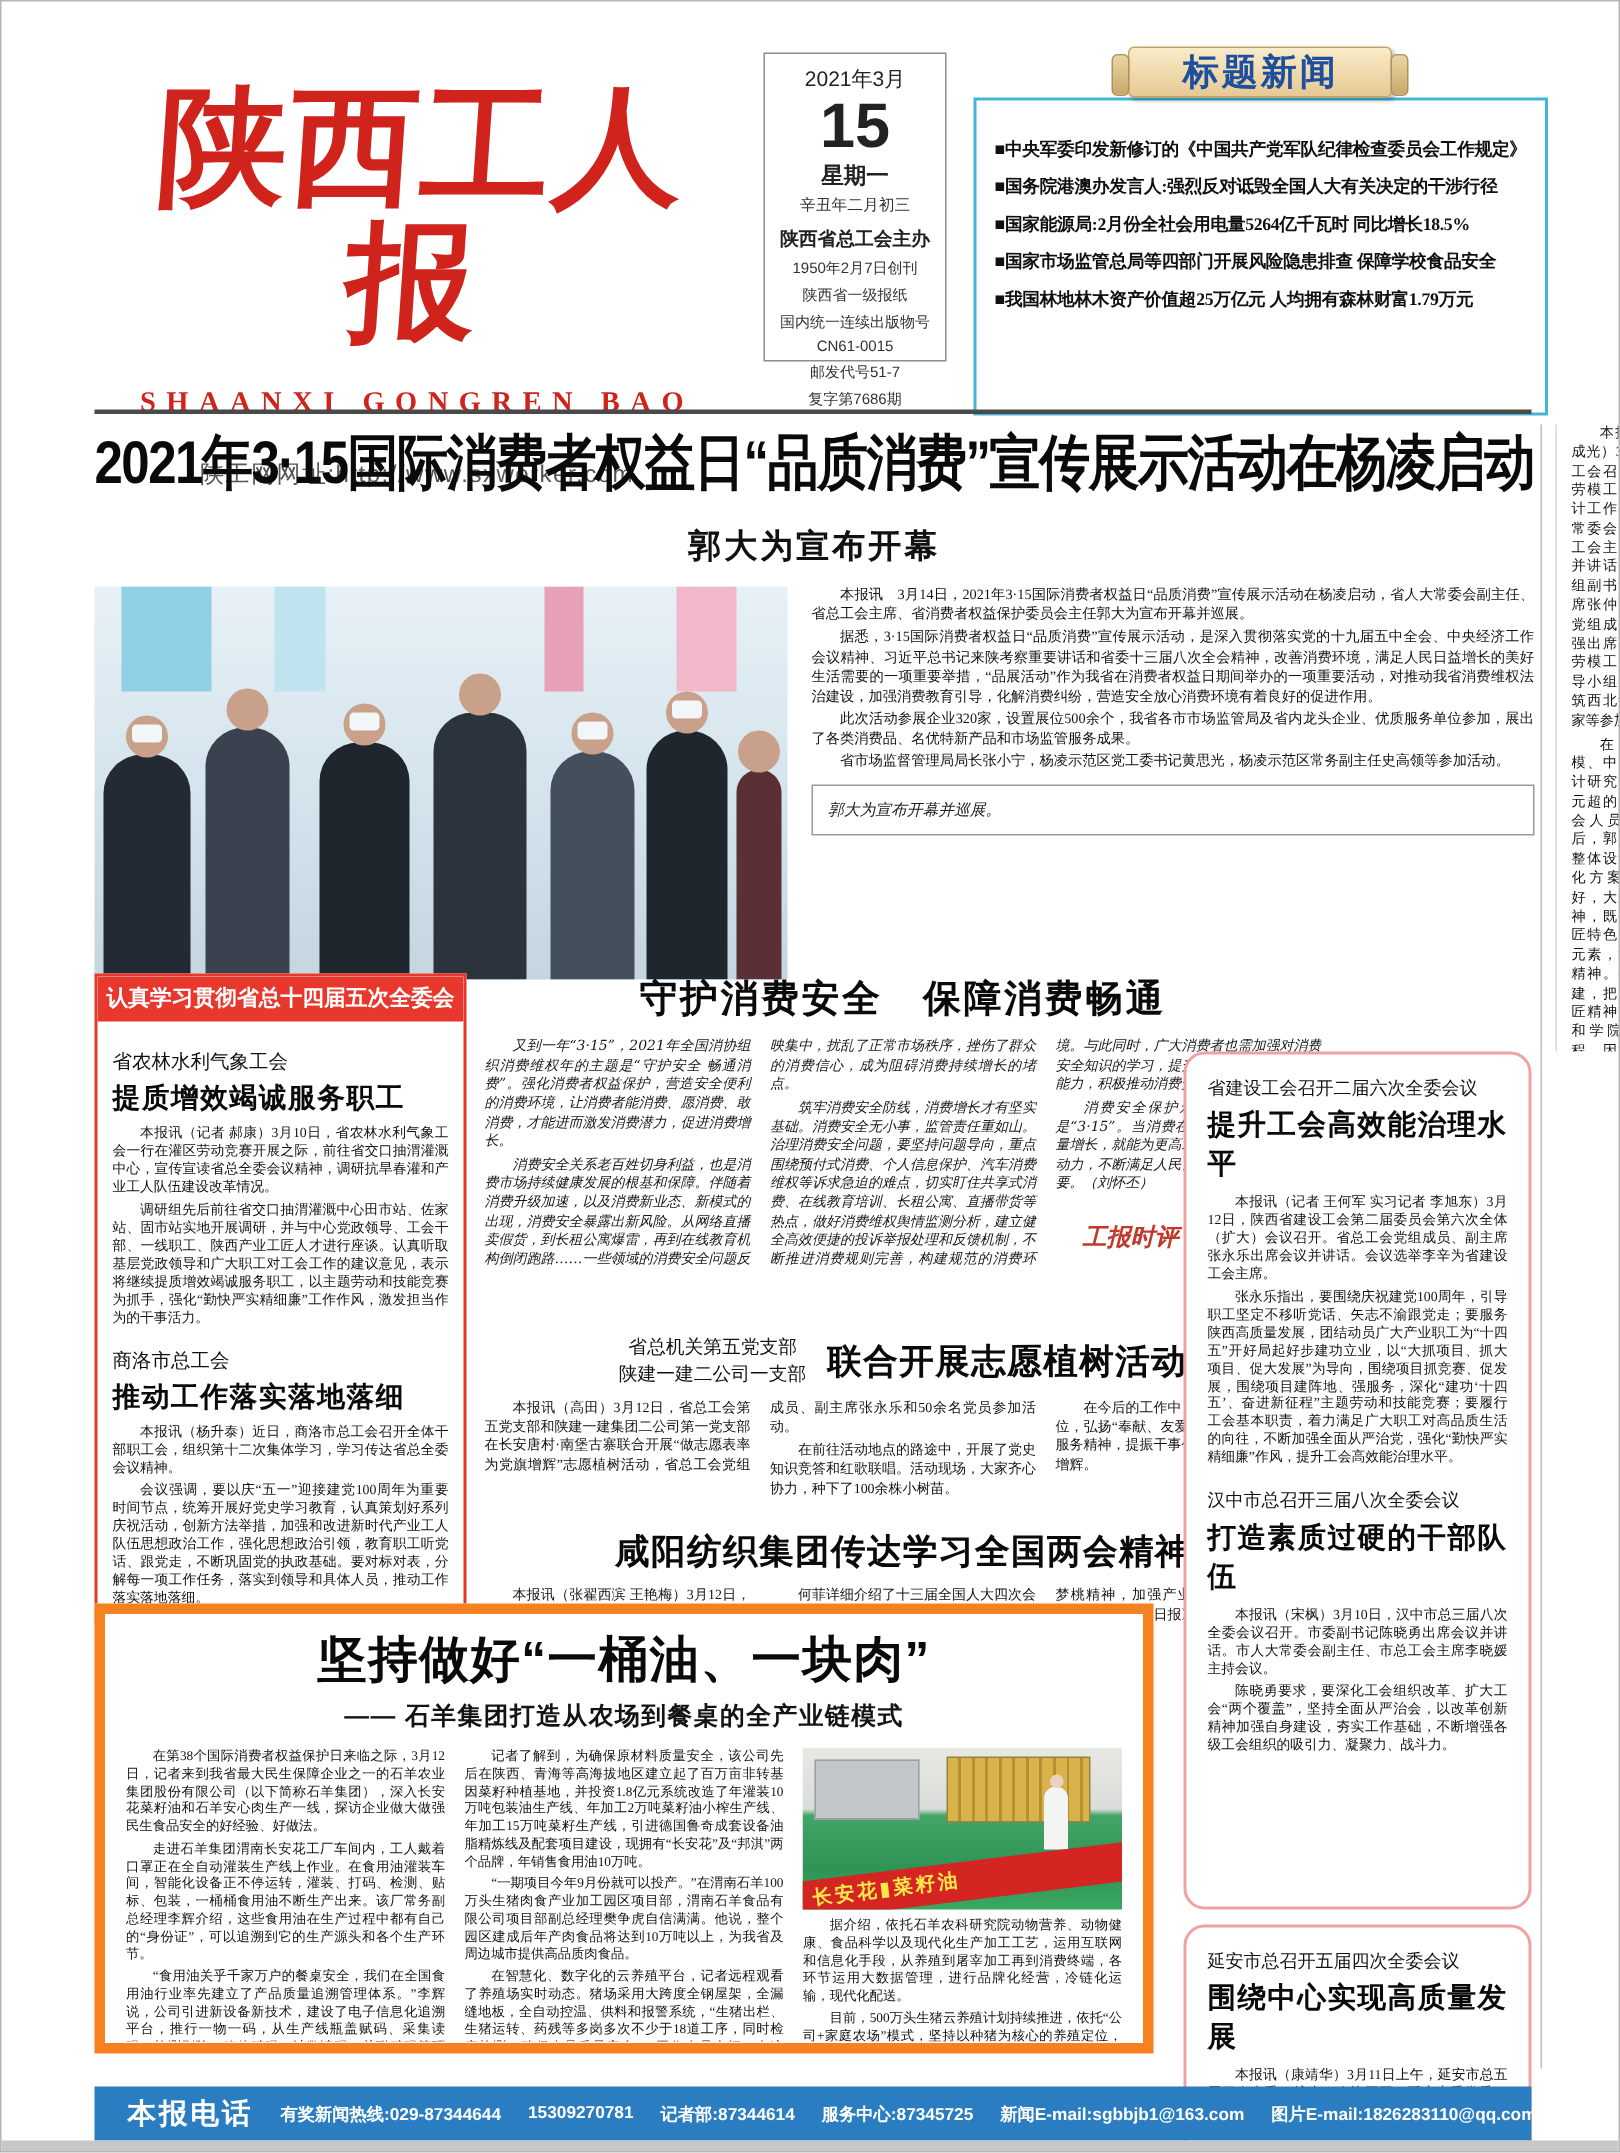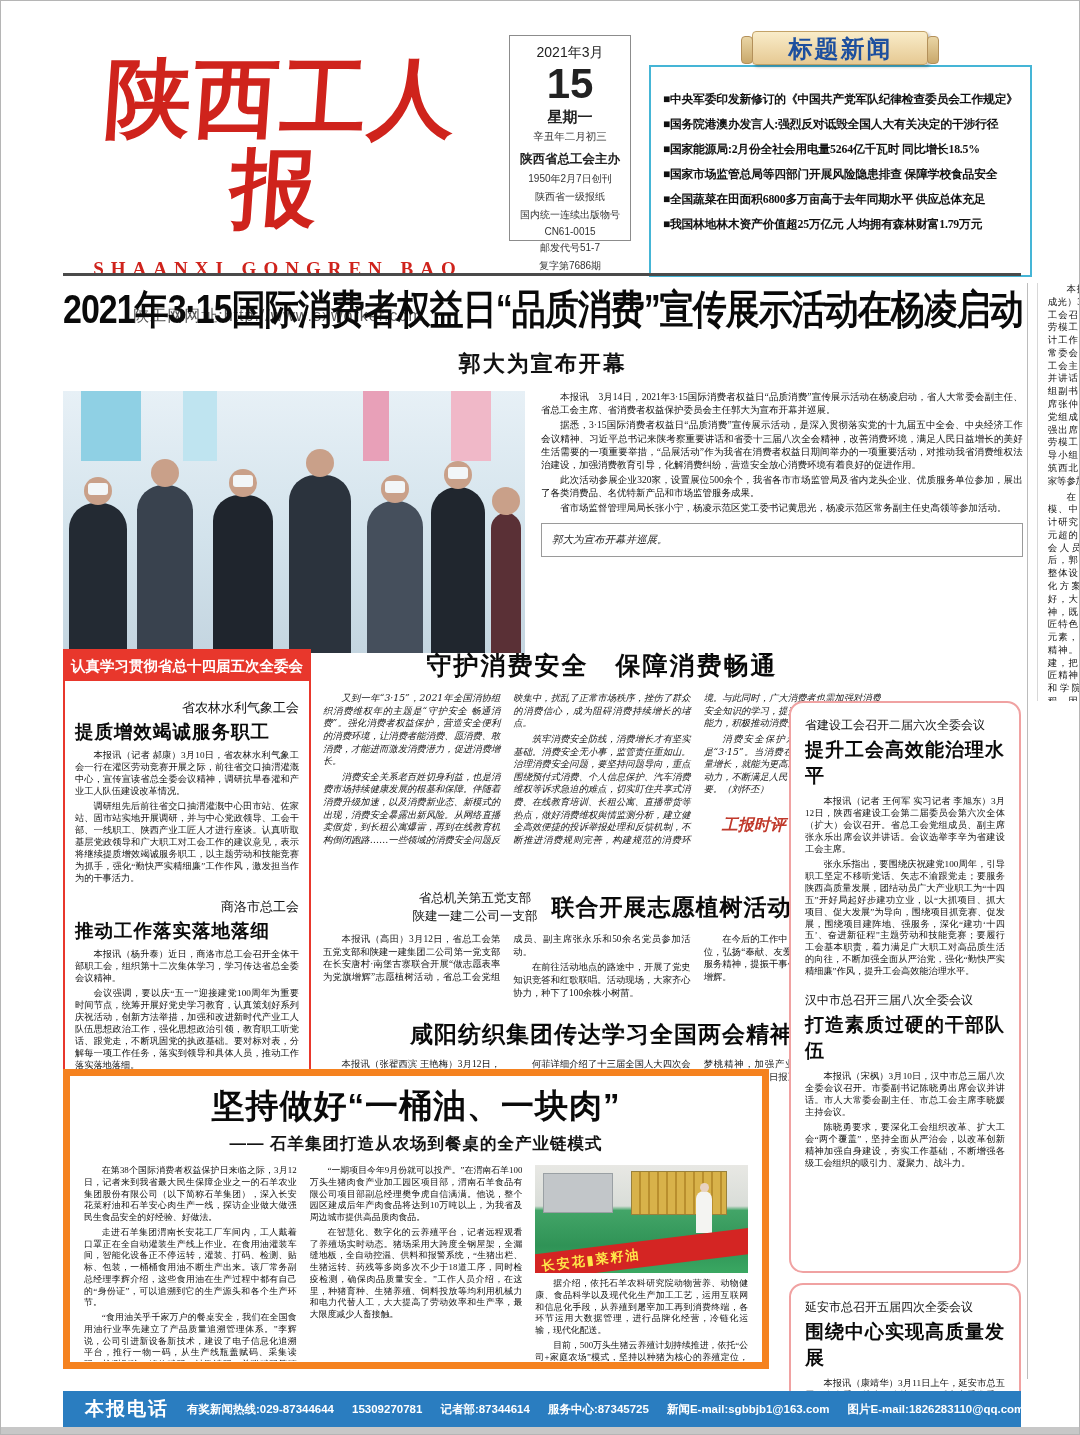--- a/index.html
+++ b/index.html
@@ -54,21 +54,21 @@
   .lead-textcol{flex:1;}
   .lead-textcol p{margin:0 0 2px 0;font-size:9.5px;line-height:1.38;text-align:justify;color:#111;font-family:"Liberation Serif",serif;text-indent:2em;}
   .caption-box{border:1px solid #9a9a9a;margin-top:8px;padding:9px 10px;font-size:10.5px;color:#222;font-family:"DejaVu Serif",serif;font-style:italic;}
   .nn-col{flex:0 0 104px;margin-left:14px;border-left:1px solid #d8d8d8;padding-left:10px;height:418px;overflow:hidden;}
   .nn-col p{margin:0 0 3px 0;font-size:9.4px;line-height:1.36;text-align:justify;color:#111;font-family:"Liberation Serif",serif;text-indent:2em;}
 
   
   .left-box{position:absolute;top:648px;left:62px;width:248px;height:434px;border:2px solid #e8372c;overflow:hidden;background:#fff;}
   .lb-banner{background:#e8372c;color:#fff;font-size:14.5px;font-weight:bold;text-align:center;line-height:30px;height:30px;letter-spacing:0;}
   .lb-inner{padding:10px 10px 0 10px;}
-  .lb-kicker{font-size:13px;color:#111;margin:8px 0 2px 0;text-align:right;}
+  .lb-kicker{font-size:13px;color:#111;margin:8px 0 2px 0;}
   .lb-headline{margin:0 0 6px 0;font-size:18.5px;font-weight:900;letter-spacing:1px;color:#0a0a0a;}
   .lb-inner p{margin:0 0 3px 0;font-size:9.2px;line-height:1.3;text-align:justify;font-family:"Liberation Serif",serif;color:#111;text-indent:2em;}
   .lb-art2{margin-top:14px;}
 
   
   .mid-center{position:absolute;top:644px;left:322px;width:558px;height:440px;overflow:hidden;}
   .editorial{position:relative;}
   .ed-headline{margin:4px 0 10px 0;text-align:center;font-size:25px;font-weight:900;letter-spacing:2px;color:#0a0a0a;}
   .ed-cols{height:186px;column-count:3;column-gap:13px;overflow:hidden;}
   .ed-cols p{margin:0 0 3px 0;font-size:9.3px;line-height:1.36;text-align:justify;font-family:"DejaVu Serif",serif;font-style:italic;color:#151515;text-indent:2em;}
@@ -143,21 +143,20 @@
       <div class="db-small" data-interactable="false">邮发代号51-7</div>
       <div class="db-small" data-interactable="false">复字第7686期</div>
     </div>
     <div class="hn-wrap" data-interactable="false">
       <div class="hn-scroll" data-interactable="false">标题新闻</div>
       <div class="hn-box" data-interactable="false">
         <p data-interactable="false">■中央军委印发新修订的《中国共产党军队纪律检查委员会工作规定》</p>
         <p data-interactable="false">■国务院港澳办发言人:强烈反对诋毁全国人大有关决定的干涉行径</p>
         <p data-interactable="false">■国家能源局:2月份全社会用电量5264亿千瓦时 同比增长18.5%</p>
         <p data-interactable="false">■国家市场监管总局等四部门开展风险隐患排查 保障学校食品安全</p>
-        <p data-interactable="false">■全国蔬菜在田面积6800多万亩高于去年同期水平 供应总体充足</p>
         <p data-interactable="false">■我国林地林木资产价值超25万亿元 人均拥有森林财富1.79万元</p>
       </div>
     </div>
   </header>
   <div class="header-rule" data-interactable="false"></div>
 
   <section class="lead" data-interactable="false">
     <div class="lead-left" data-interactable="false">
       <h1 class="lead-headline" data-interactable="false">2021年3·15国际消费者权益日“品质消费”宣传展示活动在杨凌启动</h1>
       <div class="lead-subhead" data-interactable="false">郭大为宣布开幕</div>
@@ -289,20 +288,21 @@
   <section class="orange-box" data-interactable="false">
     <h2 class="o-headline" data-interactable="false">坚持做好“一桶油、一块肉”</h2>
     <div class="o-sub" data-interactable="false">—— 石羊集团打造从农场到餐桌的全产业链模式</div>
     <div class="o-cols">
       <div class="o-col" data-interactable="false">
         <p data-interactable="false">在第38个国际消费者权益保护日来临之际，3月12日，记者来到我省最大民生保障企业之一的石羊农业集团股份有限公司（以下简称石羊集团），深入长安花菜籽油和石羊安心肉生产一线，探访企业做大做强民生食品安全的好经验、好做法。</p>
         <p data-interactable="false">走进石羊集团渭南长安花工厂车间内，工人戴着口罩正在全自动灌装生产线上作业。在食用油灌装车间，智能化设备正不停运转，灌装、打码、检测、贴标、包装，一桶桶食用油不断生产出来。该厂常务副总经理李辉介绍，这些食用油在生产过程中都有自己的“身份证”，可以追溯到它的生产源头和各个生产环节。</p>
         <p data-interactable="false">“食用油关乎千家万户的餐桌安全，我们在全国食用油行业率先建立了产品质量追溯管理体系。”李辉说，公司引进新设备新技术，建设了电子信息化追溯平台，推行一物一码，从生产线瓶盖赋码、采集读码、检测剔除、箱体赋码、计数读码、关联赋码等环节实现关联控制，让消费者知晓从原料种植到灌装的整个产品信息。</p>
       </div>
       <div class="o-col" data-interactable="false">
+        <p data-interactable="false">记者了解到，为确保原材料质量安全，该公司先后在陕西、青海等高海拔地区建立起了百万亩非转基因菜籽种植基地，并投资1.8亿元系统改造了年灌装10万吨包装油生产线、年加工2万吨菜籽油小榨生产线、年加工15万吨菜籽生产线，引进德国鲁奇成套设备油脂精炼线及配套项目建设，现拥有“长安花”及“邦淇”两个品牌，年销售食用油10万吨。</p>
         <p data-interactable="false">“一期项目今年9月份就可以投产。”在渭南石羊100万头生猪肉食产业加工园区项目部，渭南石羊食品有限公司项目部副总经理樊争虎自信满满。他说，整个园区建成后年产肉食品将达到10万吨以上，为我省及周边城市提供高品质肉食品。</p>
         <p data-interactable="false">在智慧化、数字化的云养殖平台，记者远程观看了养殖场实时动态。猪场采用大跨度全钢屋架，全漏缝地板，全自动控温、供料和报警系统，“生猪出栏、生猪运转、药残等多岗多次不少于18道工序，同时检疫检测，确保肉品质量安全。”工作人员介绍，在这里，种猪育种、生猪养殖、饲料投放等均利用机械力和电力代替人工，大大提高了劳动效率和生产率，最大限度减少人畜接触。</p>
       </div>
       <div class="o-col" data-interactable="false">
         <div class="factory-photo" data-interactable="false">
           <div class="fp-mach" data-interactable="false"></div>
           <div class="fp-mach2" data-interactable="false"></div>
           <div class="fp-worker" data-interactable="false"></div>
           <div class="fp-banner" data-interactable="false">长安花▮菜籽油</div>
         </div>

